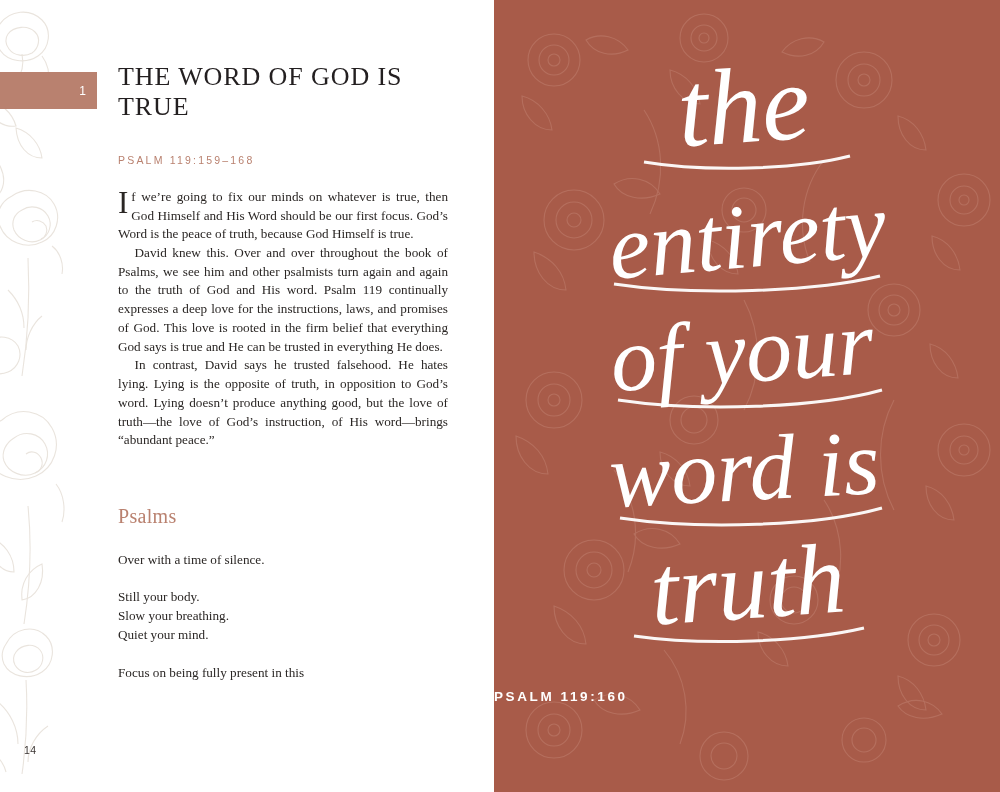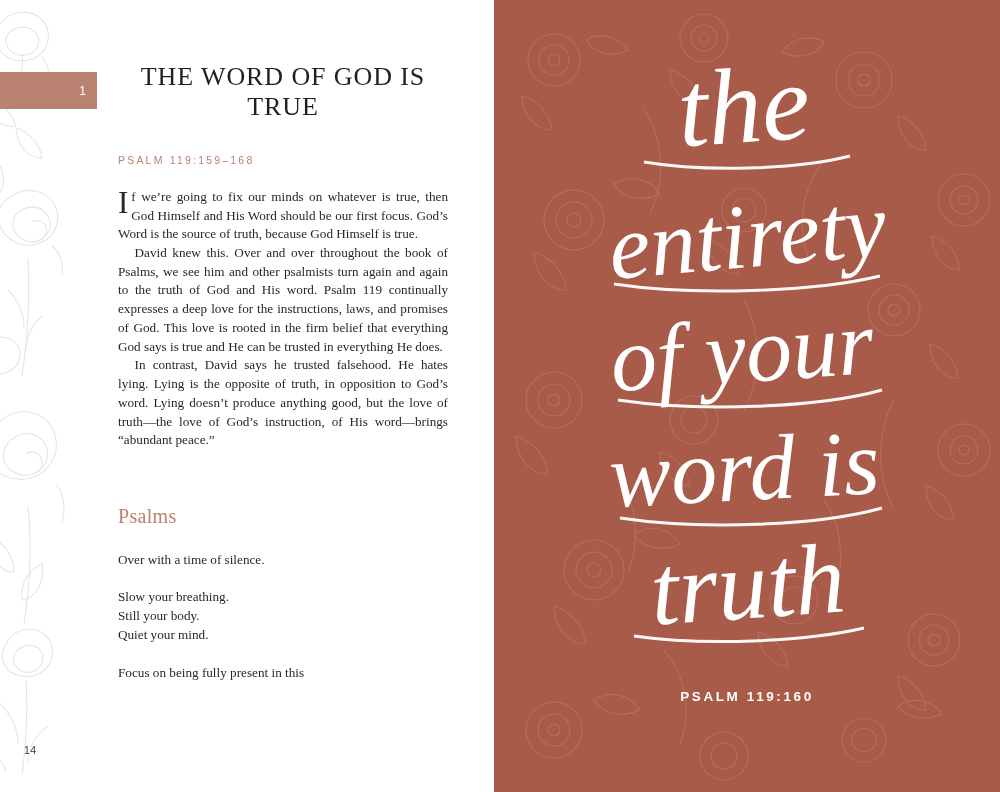--- a/index.html
+++ b/index.html
@@ -66,21 +66,20 @@
   }
 
   .chapter-title {
     font-family: "Liberation Serif", serif;
     font-size: 26px;
     letter-spacing: 0.9px;
     color: #231f20;
     text-transform: uppercase;
     line-height: 1.15;
     font-weight: normal;
-    text-align: center;
   }
 
   .reference {
     margin-top: 32px;
     font-family: "Liberation Sans", sans-serif;
     font-size: 10.5px;
     letter-spacing: 2.2px;
     color: #b9816f;
     text-transform: uppercase;
   }
@@ -154,21 +153,21 @@
     top: 22px;
     width: 506px;
     height: 660px;
   }
 
   .script-caption {
     position: absolute;
     left: 0;
     right: 0;
     bottom: 88px;
-    text-align: center;
+    text-align: left;
     color: #ffffff;
     font-family: "Liberation Sans", sans-serif;
     font-size: 13.5px;
     letter-spacing: 2.6px;
     font-weight: bold;
   }
 </style>
 </head>
 <body>
 
@@ -224,32 +223,32 @@
       <span class="num">1</span>
     </div>
 
     <div class="content">
 
       <h1 class="chapter-title">THE WORD OF GOD IS TRUE</h1>
 
       <div class="reference">PSALM 119:159–168</div>
 
       <div class="body-text">
-        <p class="first"><span class="dropcap">I</span><span>f we’re going to fix our minds on whatever is true, then God Himself and His Word should be our first focus. God’s Word is the source of truth, because God Himself is true.</span></p>
+        <p class="first"><span class="dropcap">I</span><span>f we’re going to fix our minds on whatever is true, then God Himself and His Word should be our first focus. God’s Word is the peace of truth, because God Himself is true.</span></p>
         <p>David knew this. Over and over throughout the book of Psalms, we see him and other psalmists turn again and again to the truth of God and His word. Psalm 119 continually expresses a deep love for the instructions, laws, and promises of God. This love is rooted in the firm belief that everything God says is true and He can be trusted in everything He does.</p>
         <p>In contrast, David says he trusted falsehood. He hates lying. Lying is the opposite of truth, in opposition to God’s word. Lying doesn’t produce anything good, but the love of truth—the love of God’s instruction, of His word—brings “abundant peace.”</p>
       </div>
 
       <h2 class="section-heading">Psalms</h2>
 
       <div class="prompt-block">
         <div>Over with a time of silence.</div>
         <div class="gap"></div>
+        <div>Still your body.</div>
         <div>Slow your breathing.</div>
-        <div>Still your body.</div>
         <div>Quiet your mind.</div>
         <div class="gap"></div>
         <div>Focus on being fully present in this</div>
       </div>
     </div>
 
     <div class="folio">14</div>
   </div>
 
   <div class="page-right">

